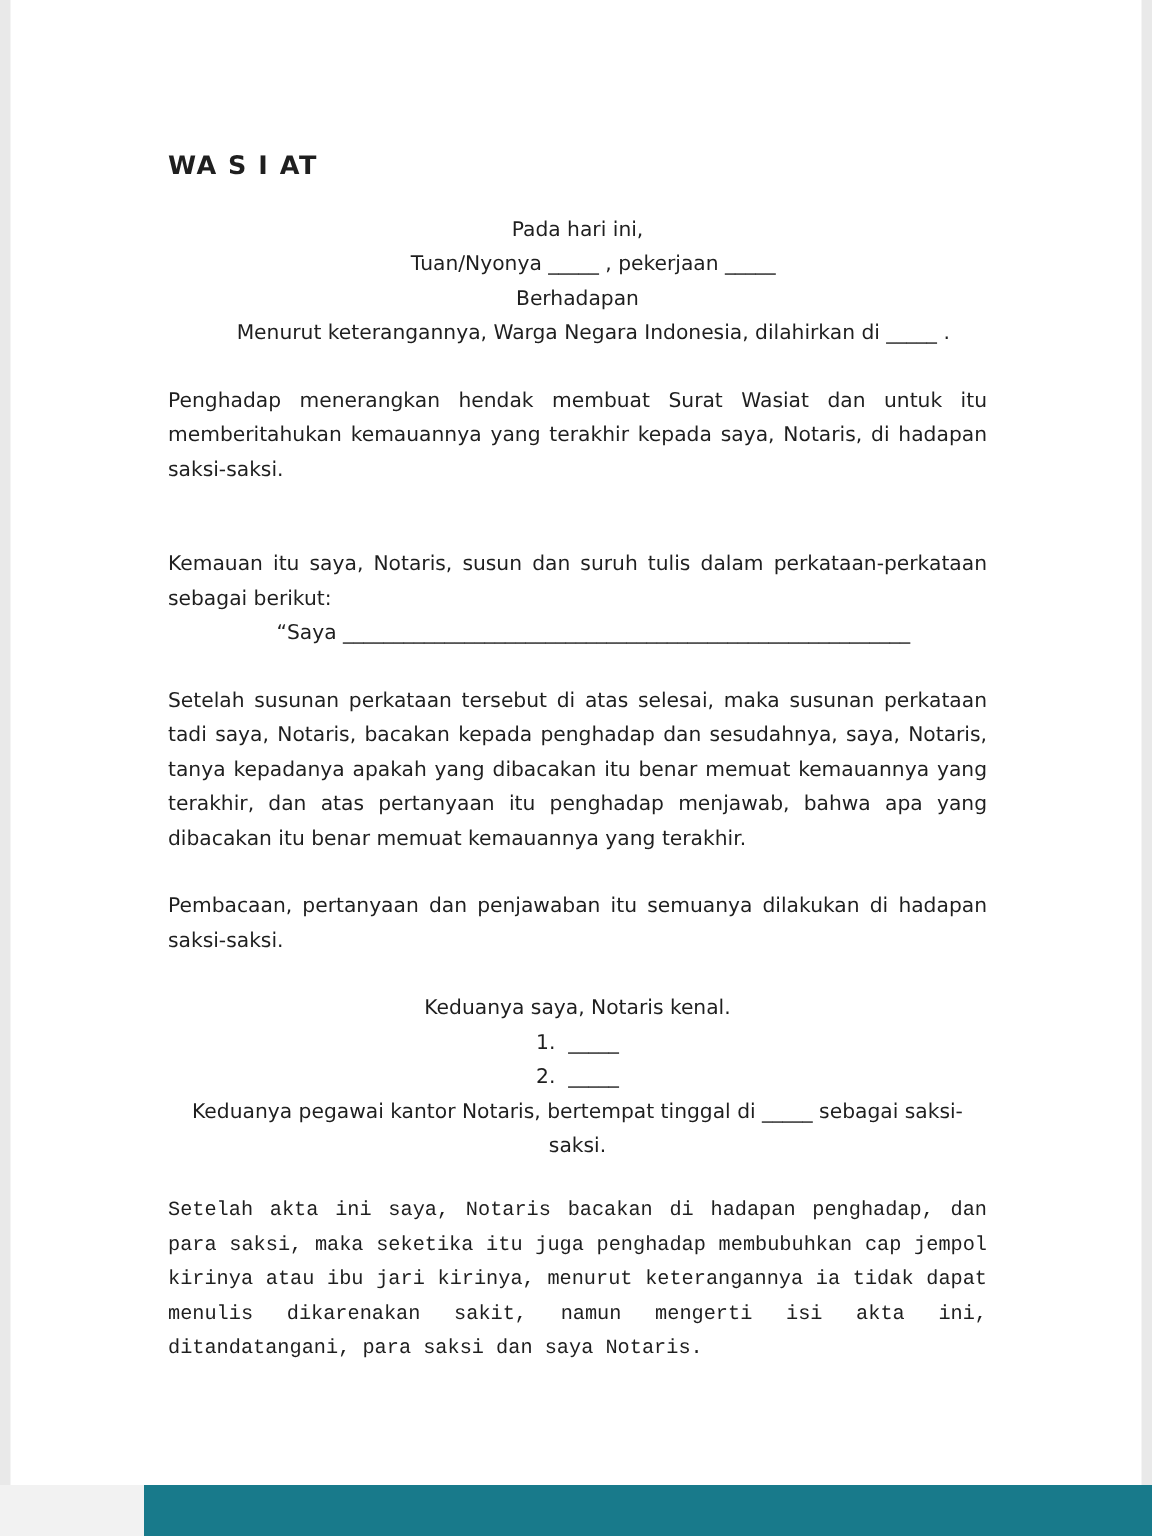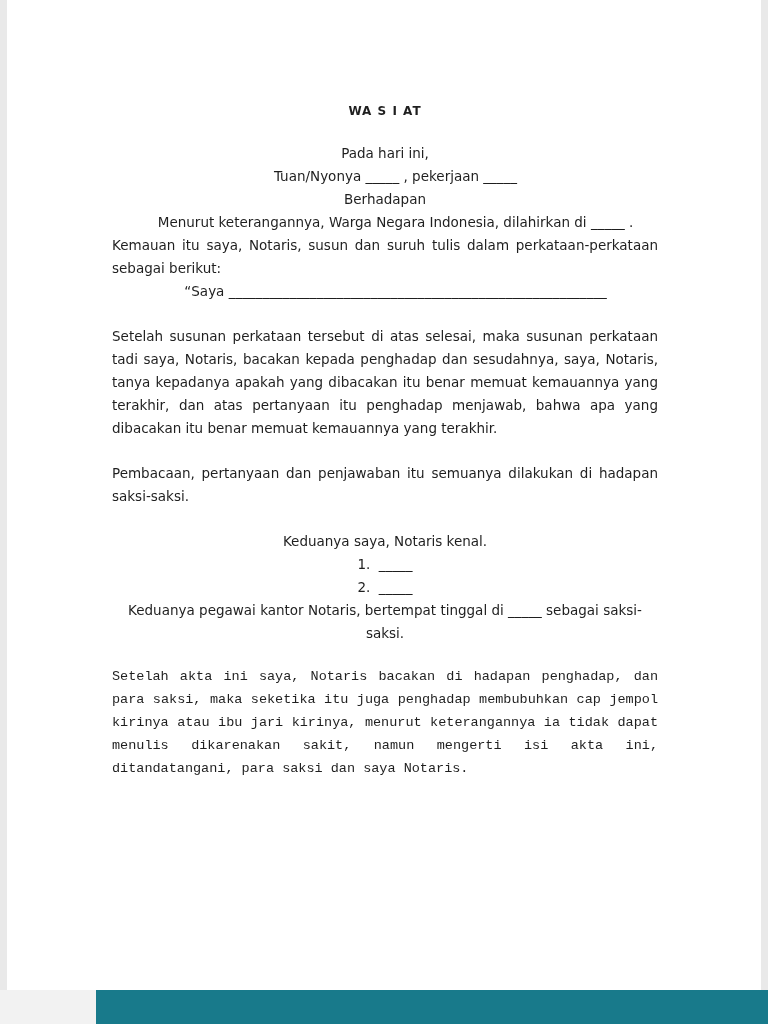--- a/index.html
+++ b/index.html
@@ -21,37 +21,37 @@
     right: 7px;
     bottom: 34px;
     background: #ffffff;
     box-sizing: border-box;
     padding: 100px 103px 0 105px;
     color: #1f1f1f;
     font-size: 13.5px;
     line-height: 23px;
   }
   .doc-title {
-    text-align: center;
     font-weight: bold;
-    font-size: 12px;
+    font-size: 17px;
     margin: 0 0 19px 0;
     letter-spacing: 1px;
   }
   p {
     margin: 0;
   }
   .line {
     text-align: center;
   }
   .indent {
     padding-left: 21px;
   }
   .justify {
     text-align: justify;
+    margin-top: 40px;
   }
   .mt {
     margin-top: 20px;
     font-family: Liberation Mono, monospace;
   }
   .mt2 {
     margin-top: 22px;
   }
   .center-heading {
     text-align: center;
@@ -82,20 +82,21 @@
   <h1 class="doc-title">WA S I AT</h1>
 
   <p class="line">Pada hari ini,</p>
 
   <p class="line indent">Tuan/Nyonya _____ , pekerjaan _____</p>
 
   <p class="line">Berhadapan</p>
 
   <p class="line indent">Menurut keterangannya, Warga Negara Indonesia, dilahirkan di _____ .</p>
 
+  <p class="justify mt2">Penghadap menerangkan hendak membuat Surat Wasiat dan untuk itu memberitahukan kemauannya yang terakhir kepada saya, Notaris, di hadapan saksi-saksi.</p>
 
   <p class="justify">Kemauan itu saya, Notaris, susun dan suruh tulis dalam perkataan-perkataan sebagai berikut:</p>
 
   <p class="line indent">“Saya ________________________________________________________</p>
 
   <p class="justify mt2">Setelah susunan perkataan tersebut di atas selesai, maka susunan perkataan tadi saya, Notaris, bacakan kepada penghadap dan sesudahnya, saya, Notaris, tanya kepadanya apakah yang dibacakan itu benar memuat kemauannya yang terakhir, dan atas pertanyaan itu penghadap menjawab, bahwa apa yang dibacakan itu benar memuat kemauannya yang terakhir.</p>
 
   <p class="justify mt2">Pembacaan, pertanyaan dan penjawaban itu semuanya dilakukan di hadapan saksi-saksi.</p>
 
   <p class="line mt2">Keduanya saya, Notaris kenal.</p>

